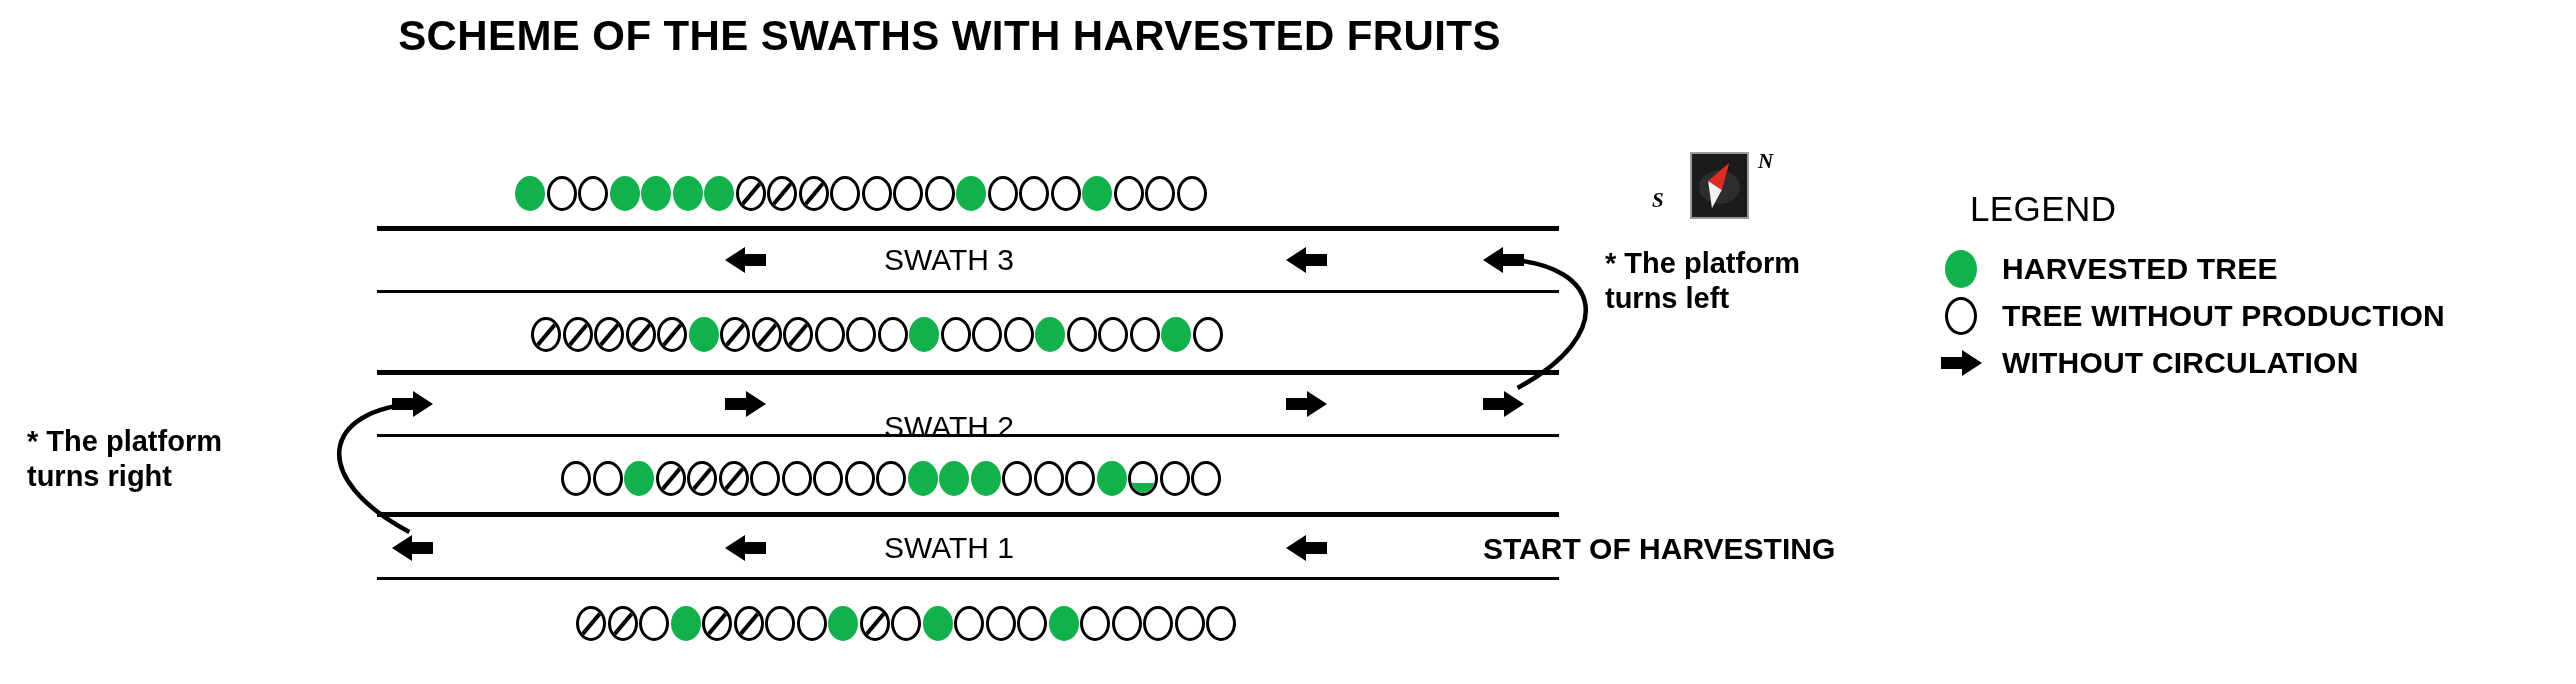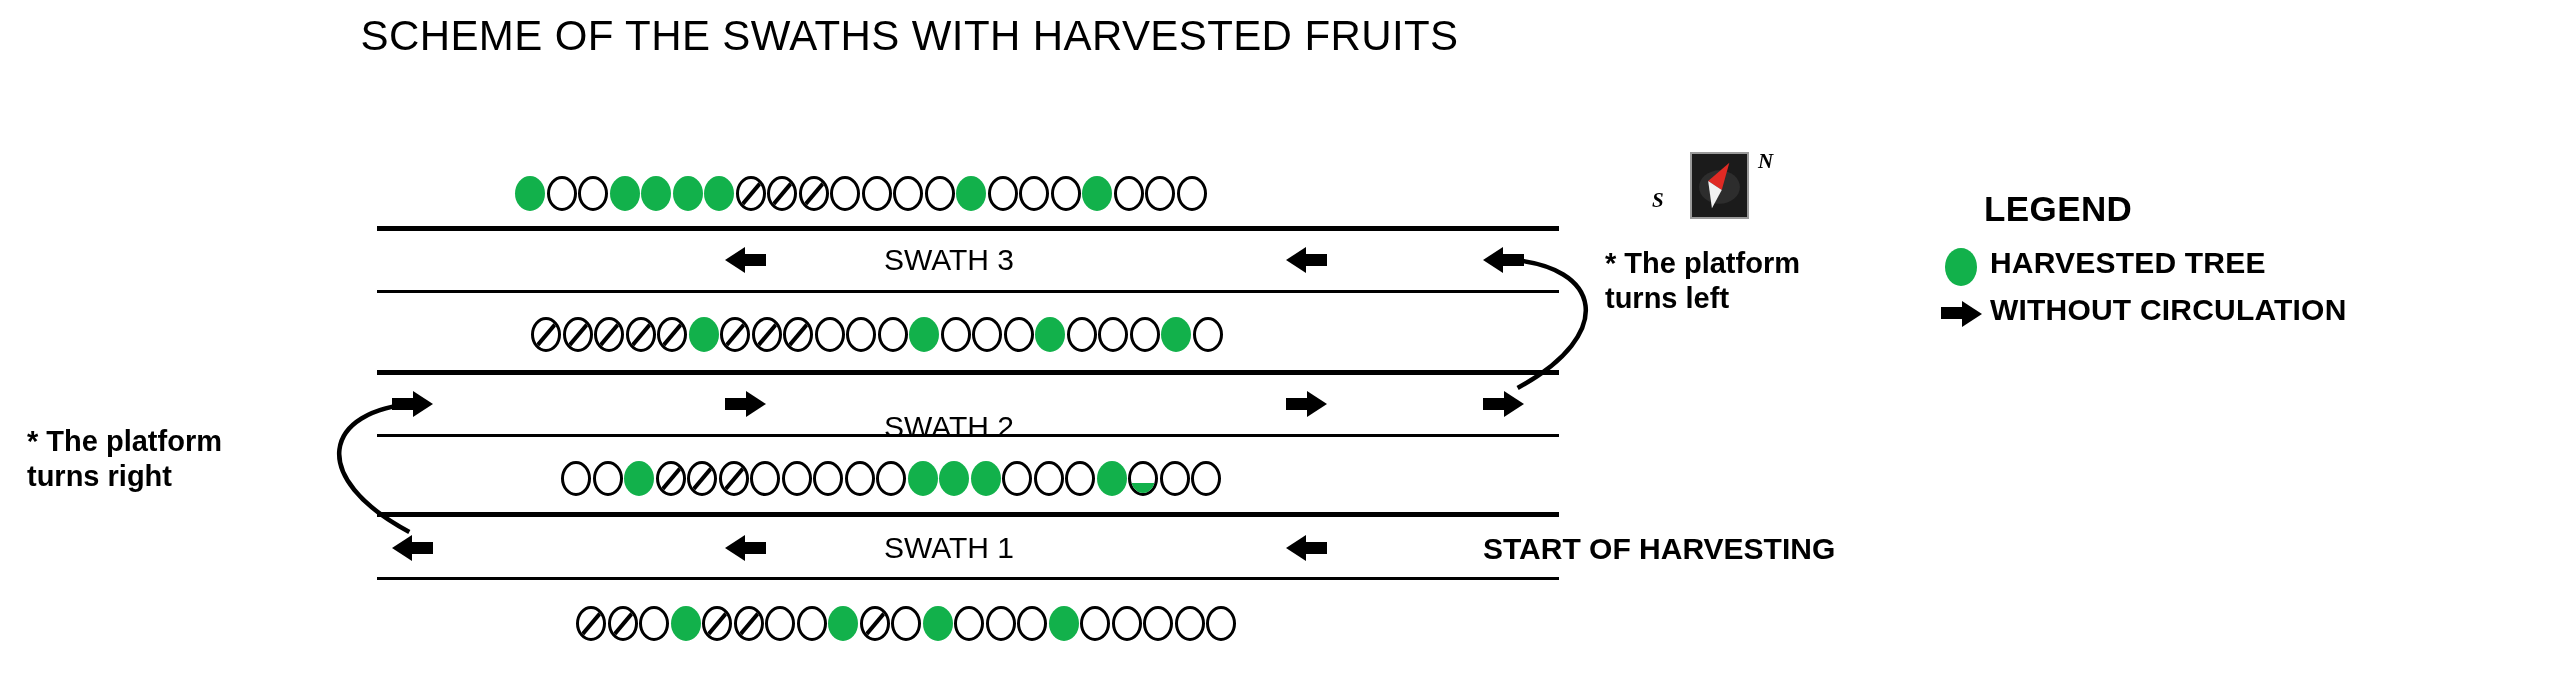--- a/index.html
+++ b/index.html
@@ -17,23 +17,24 @@
   }
 
   
   #diagram-title {
     position: absolute;
     top: 12px;
     left: 0;
     width: 1819px;
     text-align: center;
     font-size: 42px;
-    font-weight: normal;
+    font-weight: bold;
     letter-spacing: 0.4px;
     white-space: nowrap;
+    padding-left: 40px;
   }
 
   
   #field-area {
     position: absolute;
     left: 0;
     top: 0;
     width: 1819px;
     height: 684px;
   }
@@ -179,29 +180,30 @@
 
   
   #legend {
     position: absolute;
     left: 1940px;
     top: 189px;
     width: 621px;
   }
   #legend-title {
     font-size: 35px;
-    font-weight: bold;
-    margin-left: 44px;
+    font-weight: normal;
+    margin-left: 30px;
     margin-bottom: 16.7px;
     letter-spacing: 0.4px;
   }
   .legend-row {
     display: flex;
+    align-items: center;
     height: 47px;
-    gap: 8px;
+    gap: 20px;
   }
   .legend-sym {
     width: 42px;
     height: 42px;
     flex: 0 0 auto;
     position: relative;
     display: flex;
     align-items: center;
     justify-content: center;
   }
@@ -414,20 +416,26 @@
 <div id="legend">
   <div id="legend-title">LEGEND</div>
 
   <div class="legend-row">
     <span class="legend-sym">
       <span class="tree harvested"></span>
     </span>
     <span class="legend-text">HARVESTED TREE</span>
   </div>
 
+  <div class="legend-row">
+    <span class="legend-sym">
+      <span class="tree empty"></span>
+    </span>
+    <span class="legend-text">TREE WITHOUT PRODUCTION</span>
+  </div>
 
 
   <div class="legend-row">
     <span class="legend-sym">
       <span class="legend-arrow">
         <span class="arrow right" style="position:absolute; left:0; top:0;">
           <span class="shaft"></span>
             <span class="head"></span>
         </span>
       </span>

